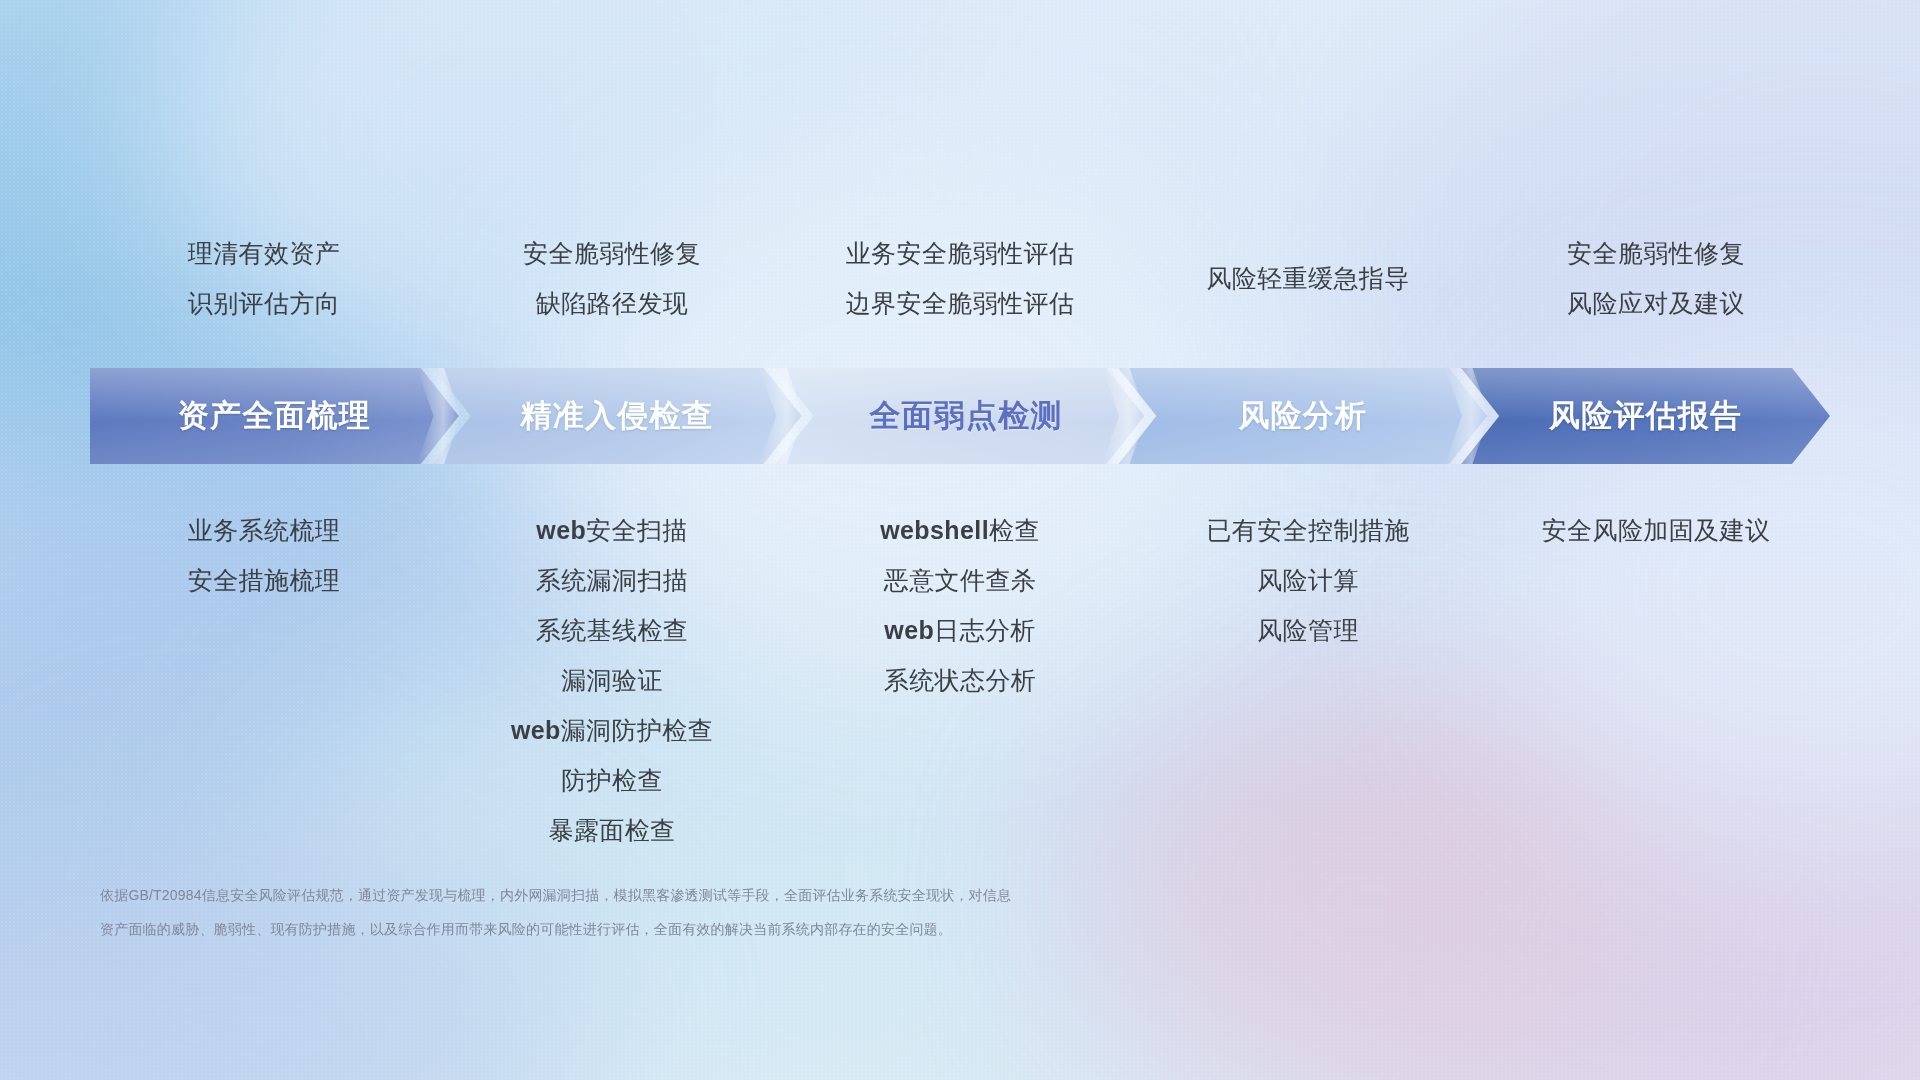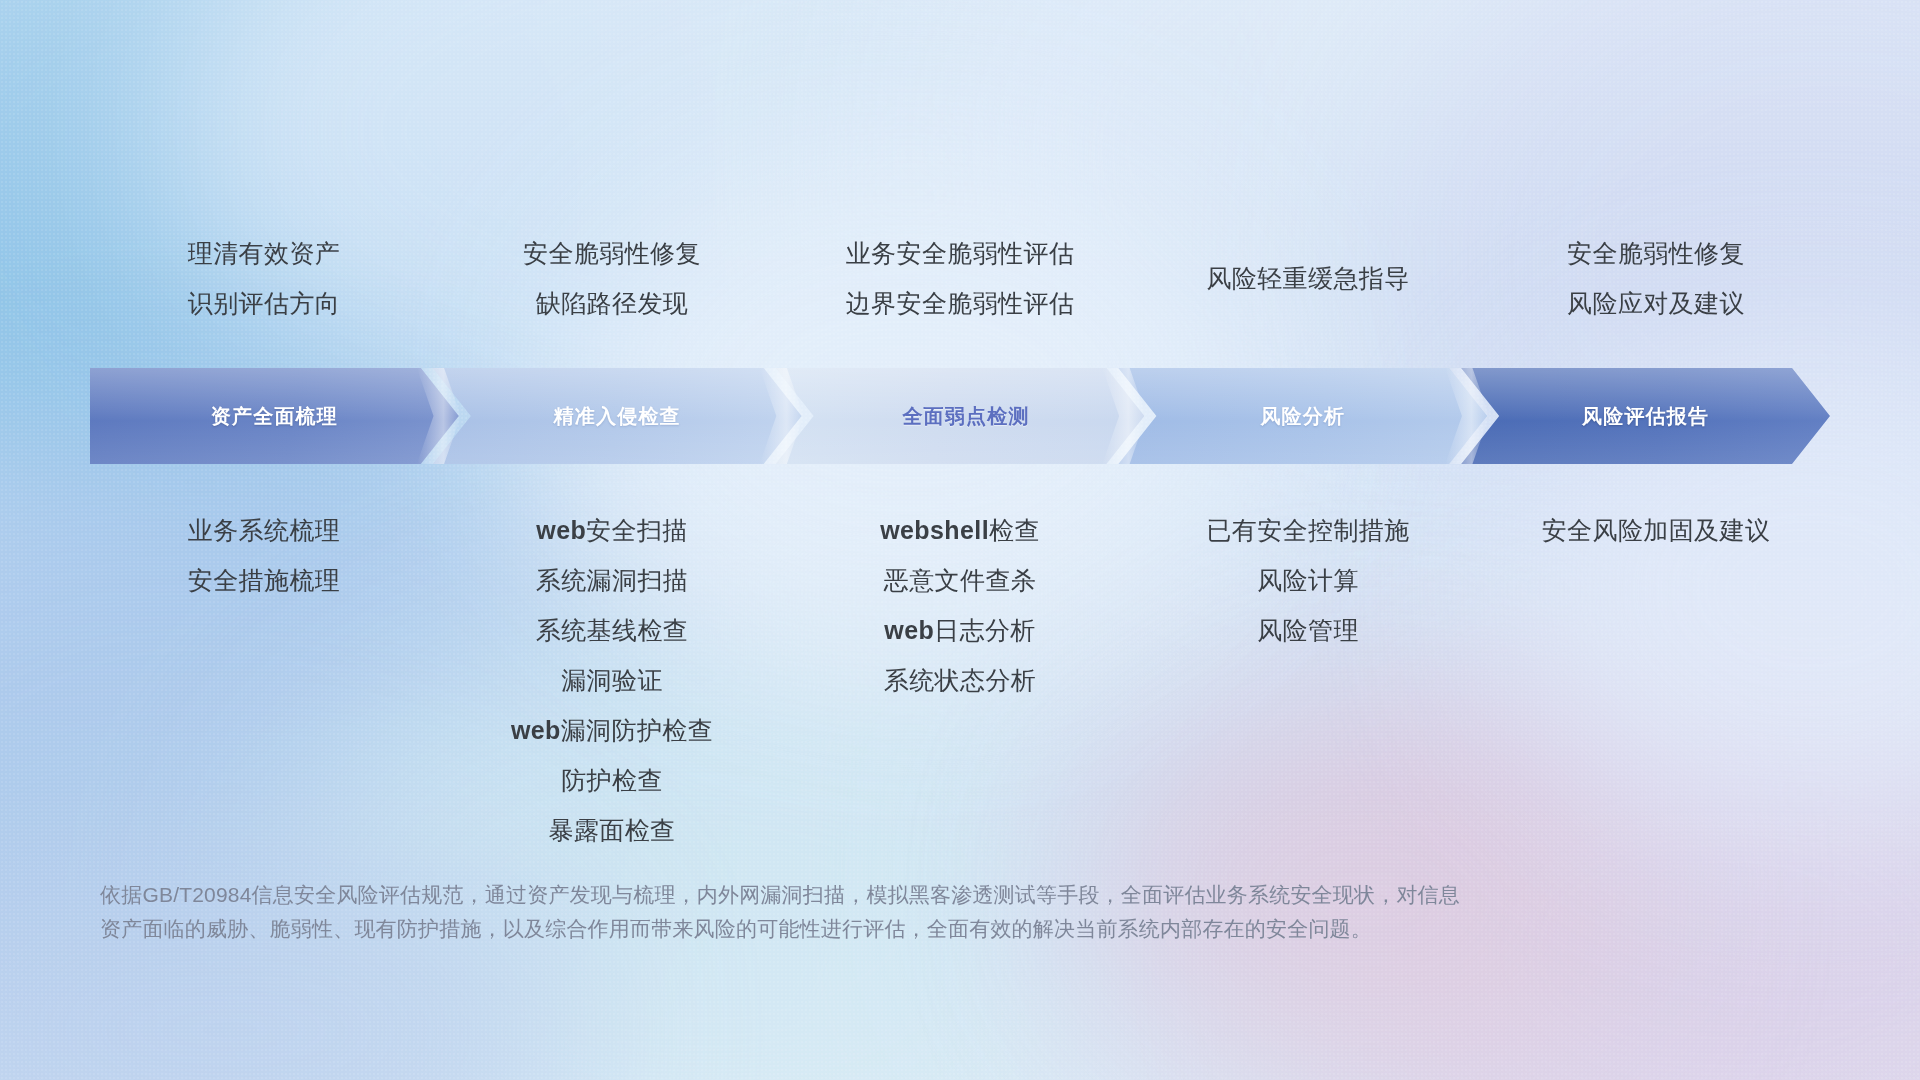--- a/index.html
+++ b/index.html
@@ -71,21 +71,21 @@
   }
   .chev:first-child .shape {
     clip-path: polygon(0 0, calc(100% - 38px) 0, 100% 50%, calc(100% - 38px) 100%, 0 100%);
   }
   .chev .shape::after {
     content:""; position:absolute; inset:0;
     background:linear-gradient(180deg, rgba(255,255,255,.30) 0%, rgba(255,255,255,.06) 45%, rgba(255,255,255,0) 55%, rgba(255,255,255,.10) 100%);
   }
   .chev .label {
     position:relative; z-index:3;
-    font-size:20px; font-weight:700; letter-spacing:1.2px; white-space:nowrap;
+    font-size:31px; font-weight:700; letter-spacing:1.2px; white-space:nowrap;
   }
 
   
   .chev.c1 .shape { background:linear-gradient(100deg,#5d79bf 0%, #6a85c6 55%, #7d95cf 100%); }
   .chev.c1 .label { color:#ffffff; text-shadow:0 1px 2px rgba(40,60,110,.35); }
 
   .chev.c2 .shape { background:linear-gradient(100deg,#a8c0e6 0%, #b3c9ea 50%, #c1d4ef 100%); }
   .chev.c2 .label { color:#ffffff; text-shadow:0 1px 2px rgba(90,115,165,.30);text-align:right; }
 
   .chev.c3 .shape { background:linear-gradient(100deg,#d4e2f3 0%, #cfdcf0 45%, #c9d8ef 100%); }
@@ -103,21 +103,21 @@
     z-index:2; pointer-events:none;
     background:linear-gradient(90deg, rgba(255,255,255,0) 0%, rgba(255,255,255,.55) 60%, rgba(255,255,255,.0) 100%);
     clip-path: polygon(0 0, 62% 0, 100% 50%, 62% 100%, 0 100%, 38% 50%);
     opacity:.85;
   }
   .chev:last-child .seam { display:none; }
 
   
   #footnote {
     position:absolute; left:100px; top:878px; width:1560px;
-    font-size:21px; line-height:34px; color:#7f879a; letter-spacing:.2px;
+    font-size:14px; line-height:34px; color:#7f879a; letter-spacing:.2px;
   }
 </style>
 </head>
 <body>
 
 <div id="bg">
   <div class="blob b1"></div>
   <div class="blob b2"></div>
   <div class="blob b3"></div>
   <div class="blob b4"></div>

